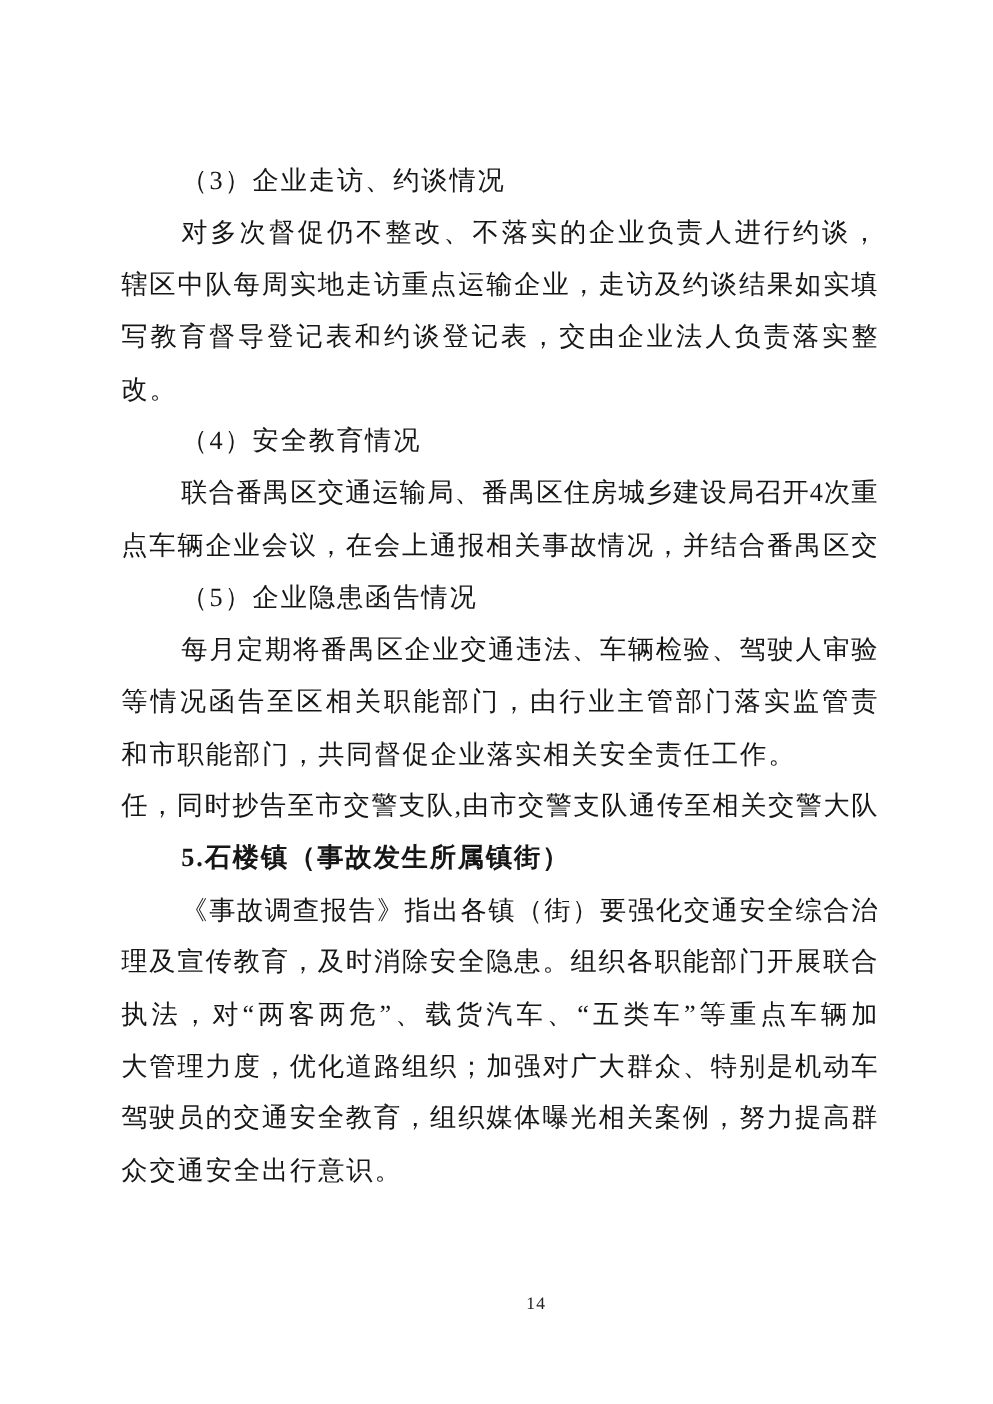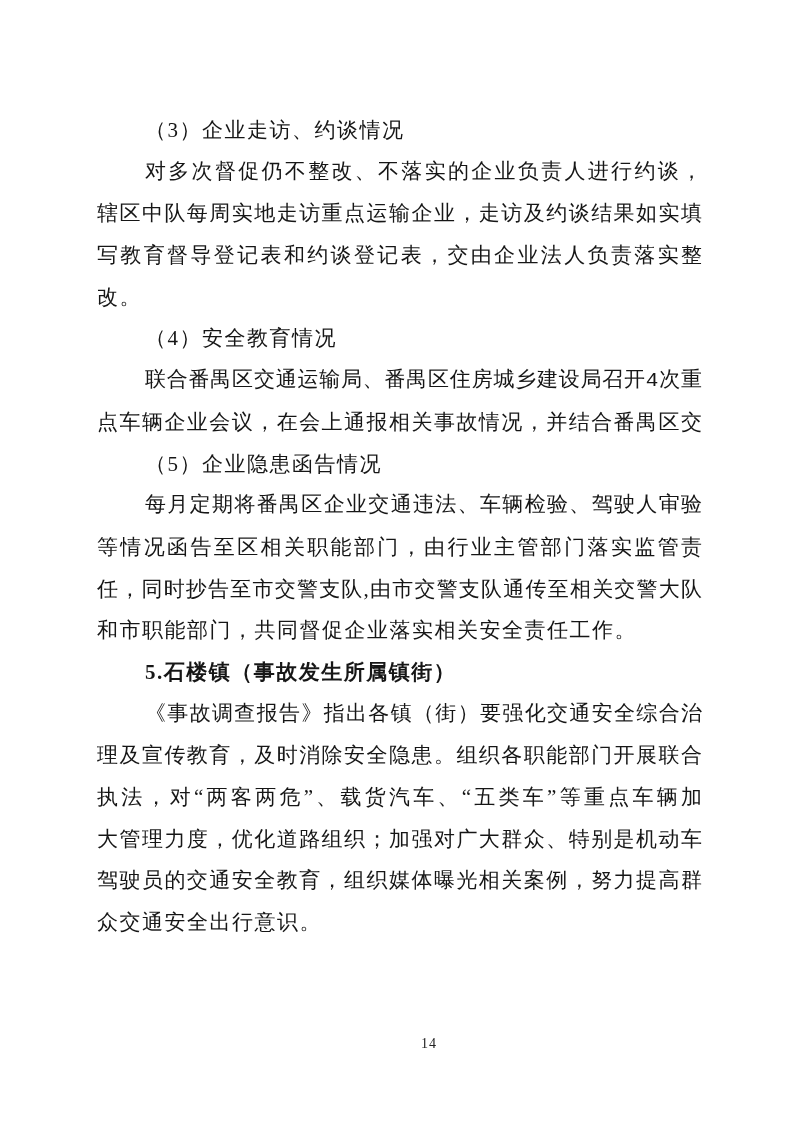--- a/index.html
+++ b/index.html
@@ -8,21 +8,21 @@
     width: 794px;
     height: 1123px;
     background: #ffffff;
     overflow: hidden;
     font-family: "Liberation Serif", "DejaVu Serif", serif;
     color: #161616;
   }
   .doc-body {
     position: absolute;
     left: 97px;
-    top: 110px;
+    top: 124px;
     width: 605px;
   }
   .line {
     height: 41.7px;
     line-height: 41.7px;
     font-size: 21px;
     letter-spacing: 0;
     white-space: normal;
     overflow: hidden;
   }
@@ -32,21 +32,20 @@
   }
   .heading-bold {
     text-indent: 48px;
     font-weight: bold;
     letter-spacing: 1.5px;
   }
   .para-first {
     text-indent: 48px;
     text-align: justify;
     text-align-last: justify;
-    font-family: Liberation Mono, monospace;
   }
   .para-mid {
     text-align: justify;
     text-align-last: justify;
   }
   .tight { letter-spacing: 0; }
   .para-last {
     letter-spacing: 1.5px;
   }
   .page-number {
@@ -70,22 +69,22 @@
       <div class="line para-first">对多次督促仍不整改、不落实的企业负责人进行约谈，</div>
       <div class="line para-mid">辖区中队每周实地走访重点运输企业，走访及约谈结果如实填</div>
       <div class="line para-mid">写教育督导登记表和约谈登记表，交由企业法人负责落实整</div>
       <div class="line para-last">改。</div>
       <div class="line heading">（4）安全教育情况</div>
       <div class="line para-first">联合番禺区交通运输局、番禺区住房城乡建设局召开4次重</div>
       <div class="line para-mid">点车辆企业会议，在会上通报相关事故情况，并结合番禺区交</div>
       <div class="line heading">（5）企业隐患函告情况</div>
       <div class="line para-first">每月定期将番禺区企业交通违法、车辆检验、驾驶人审验</div>
       <div class="line para-mid">等情况函告至区相关职能部门，由行业主管部门落实监管责</div>
+      <div class="line para-last">和市职能部门，共同督促企业落实相关安全责任工作。</div>
       <div class="line para-mid tight">任，同时抄告至市交警支队,由市交警支队通传至相关交警大队</div>
-      <div class="line para-last">和市职能部门，共同督促企业落实相关安全责任工作。</div>
       <div class="line heading-bold">5.石楼镇（事故发生所属镇街）</div>
       <div class="line para-first">《事故调查报告》指出各镇（街）要强化交通安全综合治</div>
       <div class="line para-mid">理及宣传教育，及时消除安全隐患。组织各职能部门开展联合</div>
       <div class="line para-mid">执法，对“两客两危”、载货汽车、“五类车”等重点车辆加</div>
       <div class="line para-mid">大管理力度，优化道路组织；加强对广大群众、特别是机动车</div>
       <div class="line para-mid">驾驶员的交通安全教育，组织媒体曝光相关案例，努力提高群</div>
       <div class="line para-last">众交通安全出行意识。</div>
     </div>
   <div class="page-number">14</div>
 </div>

